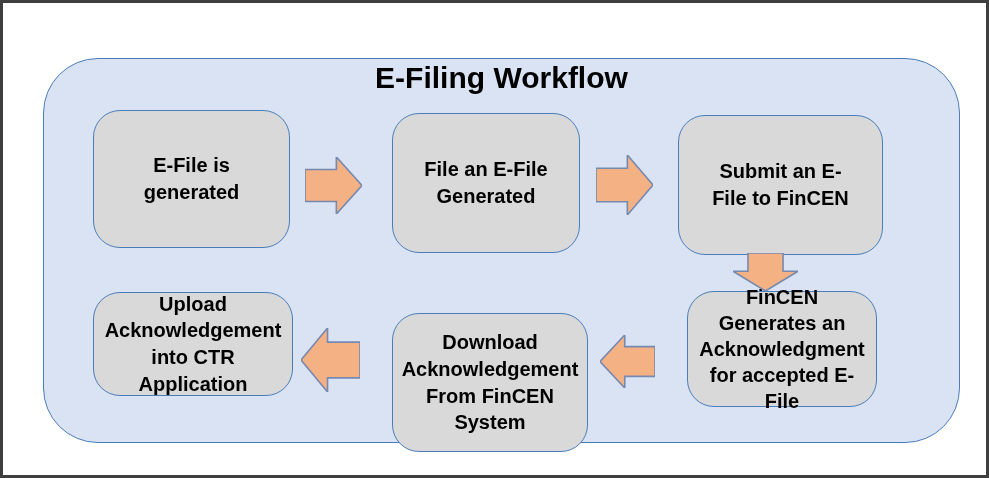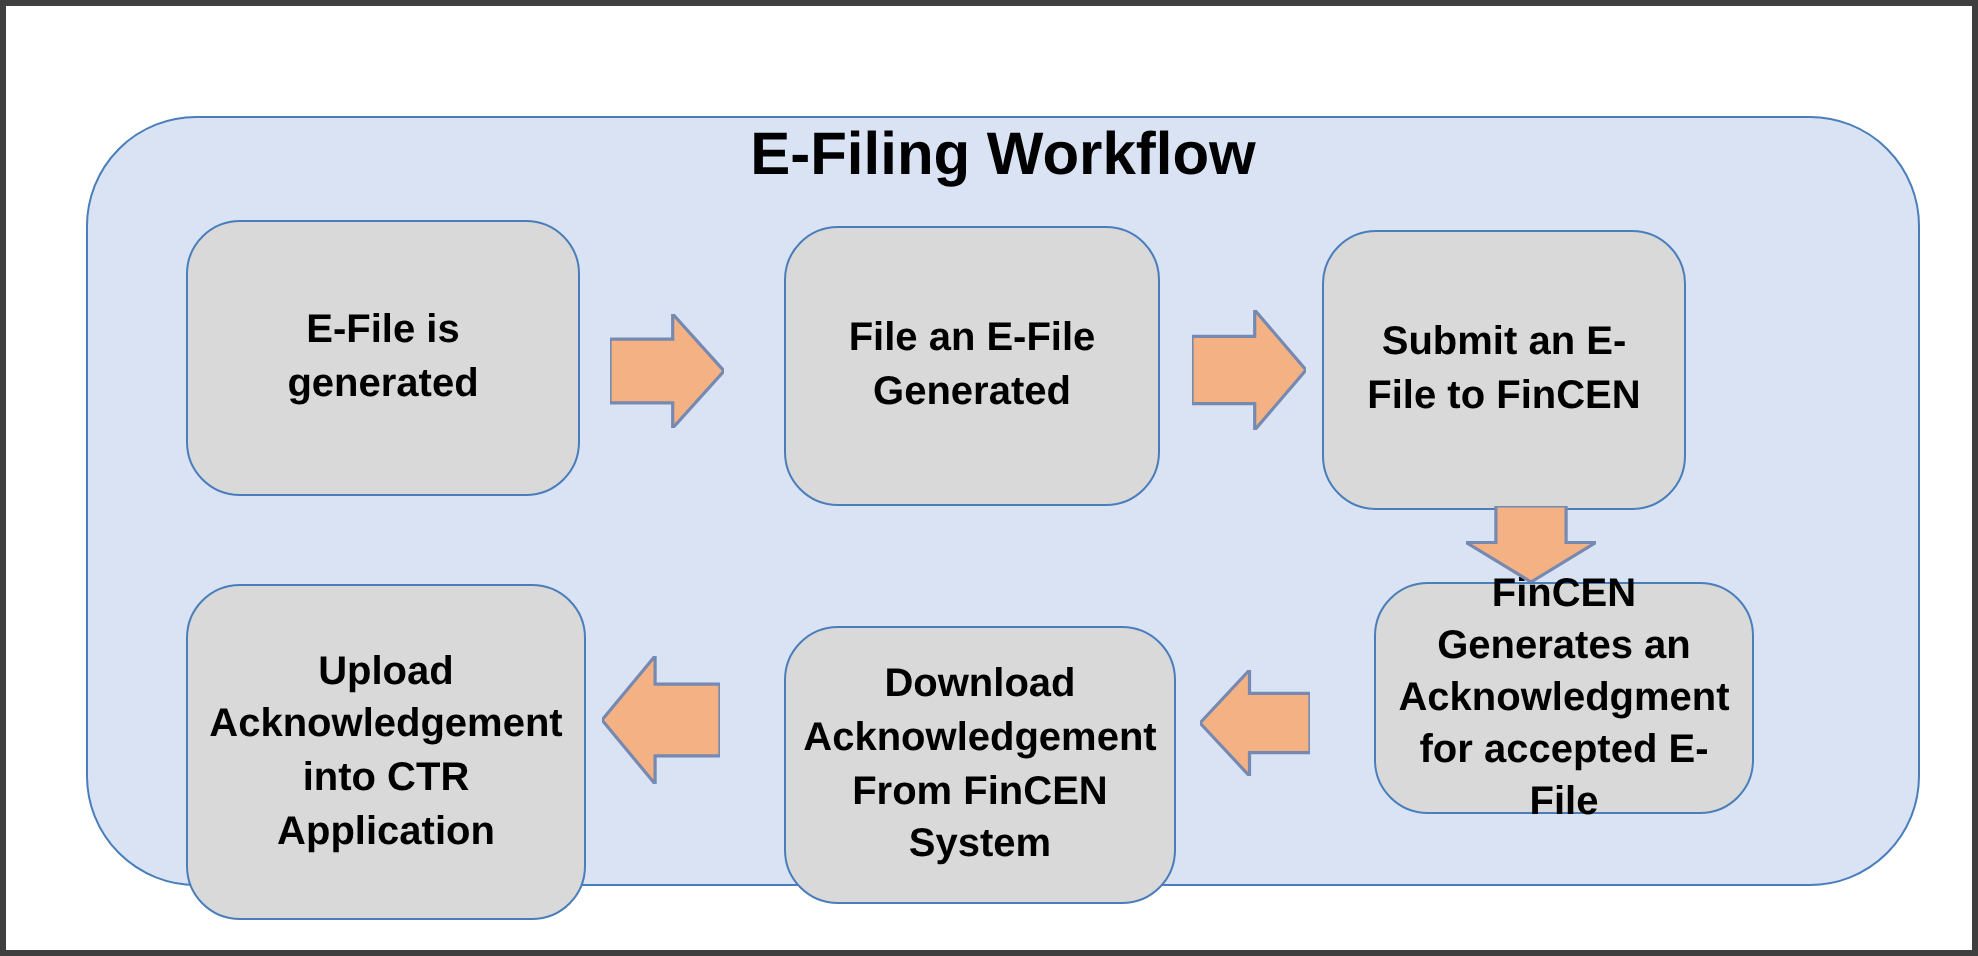--- a/index.html
+++ b/index.html
@@ -53,25 +53,25 @@
   }
   .node .node-label {
     font-size: 20px;
     font-weight: bold;
     line-height: 1.33;
     color: var(--text, #000000);
     white-space: pre-line;
   }
   .node-1 { left: 90px;  top: 107px; width: 197px; height: 138px; }
   .node-2 { left: 389px; top: 110px; width: 188px; height: 140px; }
-  .node-3 { left: 658px; top: 112px; width: 182px; height: 140px; }
+  .node-3 { left: 675px; top: 112px; width: 205px; height: 140px; }
   .node-4 { left: 684px; top: 288px; width: 190px; height: 116px; }
   .node-4 .node-label { line-height: 1.3; }
   .node-5 { left: 389px; top: 290px; width: 196px; height: 139px; margin-top: 20px; }
-  .node-6 { left: 90px;  top: 289px; width: 200px; height: 168px; }
+  .node-6 { left: 90px;  top: 289px; width: 200px; height: 104px; }
   .connector { position: absolute; }
   .connector svg { display: block; width: 100%; height: 100%; }
   .connector polygon {
     fill: var(--arrow-fill, #f4b183);
     stroke: var(--arrow-border, #7589b1);
     stroke-width: 1.6;
     stroke-linejoin: miter;
     vector-effect: non-scaling-stroke;
   }
   .connector-1 { left: 302px; top: 154px; width: 57px; height: 57px; }

